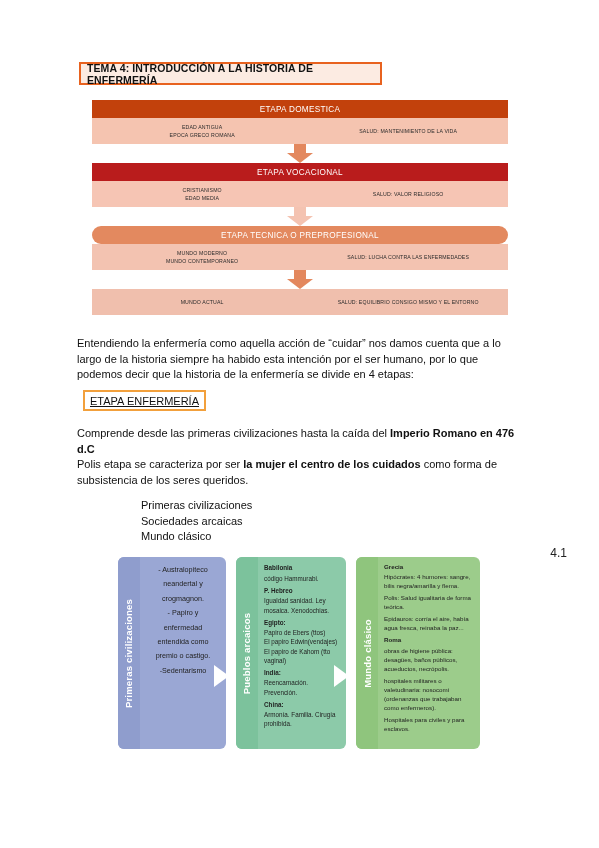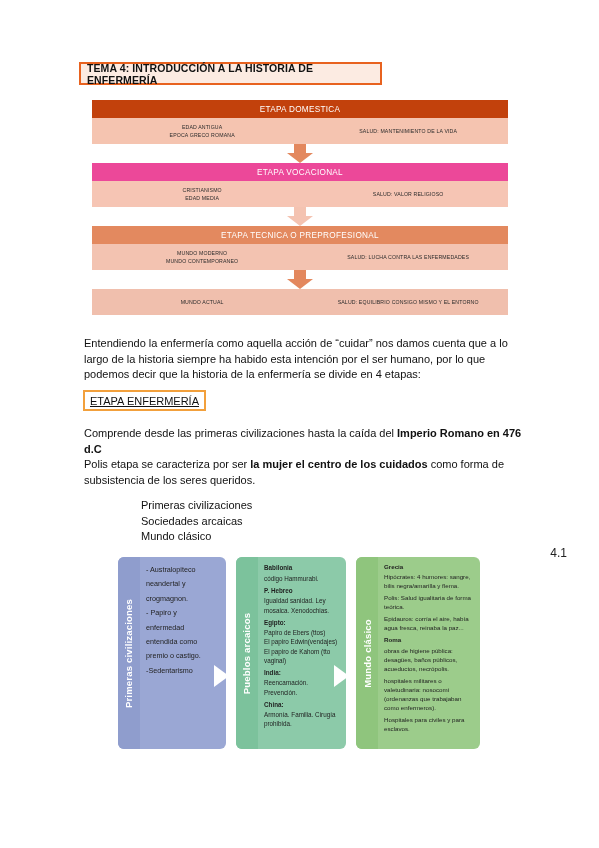--- a/index.html
+++ b/index.html
@@ -113,35 +113,35 @@
     border-right: 13px solid transparent;
     border-top: 10px solid currentColor;
   }
   .arrow-down .shaft { background: currentColor; }
 
   
   .s1 .stage-head { background: #c2410c; }
   .s1 .stage-body { background: #f5c4b0; }
   .a1 { color: #e3885e; }
 
-  .s2 .stage-head { background: #ec4899; }
+  .s2 .stage-head { background: #b91c1c; }
   .s2 .stage-body { background: #f6c5b4; }
   .a2 { color: #f4c3b1; }
 
-  .s3 .stage-head { background: #e3895f; }
+  .s3 .stage-head { background: #e3895f; border-radius: 9px; }
   .s3 .stage-body { background: #f3c3b1; }
   .a3 { color: #e3885e; }
 
   .s4 .stage-head { background: #a85420; }
   .s4 .stage-body { background: #f0bfad; }
 
   
   .para {
     position: absolute;
-    left: 84px;
+    left: 77px;
     width: 440px;
     font-size: 11px;
     line-height: 1.42;
     color: #111;
   }
   #intro-para { top: 336px; }
 
   .section-tag {
     position: absolute;
     left: 83px;
@@ -217,21 +217,21 @@
     padding: 6px 6px 4px 6px;
     box-sizing: border-box;
     overflow: hidden;
   }
 
   .col-1 .col-body {
     font-size: 7.2px;
     line-height: 2.0;
     color: #232323;
   }
-  .col-1 .col-body div { margin: 0; }
+  .col-1 .col-body div { margin: 0; text-align: center; }
 
   .col-2 .col-body, .col-3 .col-body {
     font-size: 6.3px;
     line-height: 1.45;
     color: #1f1f1f;
   }
   .entry { margin-bottom: 3px; }
   .entry .hd { font-weight: bold; display: block; margin-bottom: 1.5px; }
   .entry .tx { display: block; }
 

